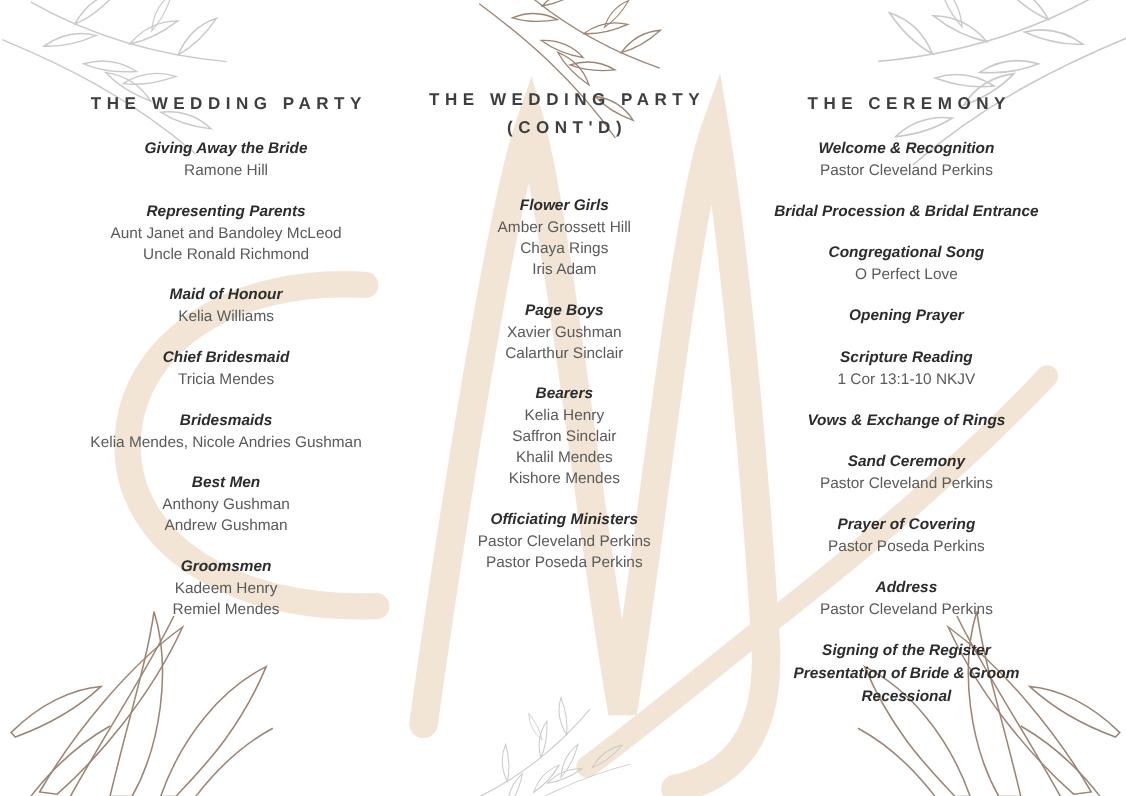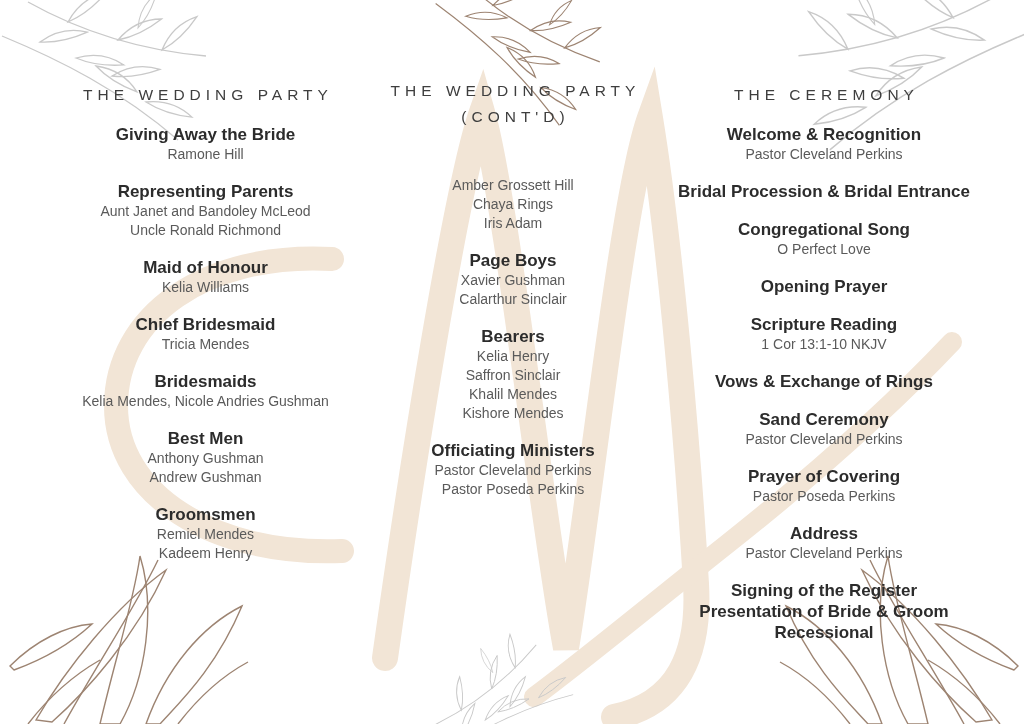--- a/index.html
+++ b/index.html
@@ -29,31 +29,31 @@
   .columns{
     position:relative;z-index:1;
     display:flex;
     padding:78px 0 0 48px;
   }
   .col{text-align:center;}
   .col1{width:315px;}
   .col2{width:300px;}
   .col3{width:322px;}
   .col-heading{
-    font-size:15.5px;font-weight:400;
+    font-size:15.5px;font-weight:700;
     letter-spacing:5px;text-indent:5px;
     color:var(--heading);
     line-height:26px;
   }
   .col1 .col-heading,.col3 .col-heading{margin-top:4px;margin-bottom:16px;}
   .col2 .col-heading{margin-bottom:46px;}
   .section{margin-bottom:17px;}
   .sec-title{
-    font-size:17px;font-weight:700;
-    color:var(--title);line-height:21px;
+    font-size:14px;font-weight:700;
+    color:var(--title);line-height:21px;font-style:italic;
   }
   .sec-name{
     font-size:14px;font-weight:400;
     color:var(--name);line-height:19px;
   }
 </style>
 </head>
 <body style="background: rgb(255, 255, 255);">
 
 <svg class="decor" viewBox="0 0 1024 724" aria-hidden="true">
@@ -132,32 +132,33 @@
           <div class="sec-title">Bridesmaids</div>
           <div class="sec-name">Kelia Mendes, Nicole Andries Gushman</div>
         </div>
         <div class="section">
           <div class="sec-title">Best Men</div>
           <div class="sec-name">Anthony Gushman</div>
           <div class="sec-name">Andrew Gushman</div>
         </div>
         <div class="section">
           <div class="sec-title">Groomsmen</div>
+          <div class="sec-name">Kadeem Henry</div>
           <div class="sec-name">Remiel Mendes</div>
-          <div class="sec-name">Kadeem Henry</div>
         </div>
       </div>
   </section>
   <section class="col col2">
     <div class="col-heading">
         <div class="heading-line">THE WEDDING PARTY</div>
         <div class="heading-line">(CONT'D)</div>
       </div>
     <div class="col-body">
         <div class="section">
+          <div class="sec-title">Flower Girls</div>
           <div class="sec-name">Amber Grossett Hill</div>
           <div class="sec-name">Chaya Rings</div>
           <div class="sec-name">Iris Adam</div>
         </div>
         <div class="section">
           <div class="sec-title">Page Boys</div>
           <div class="sec-name">Xavier Gushman</div>
           <div class="sec-name">Calarthur Sinclair</div>
         </div>
         <div class="section">

